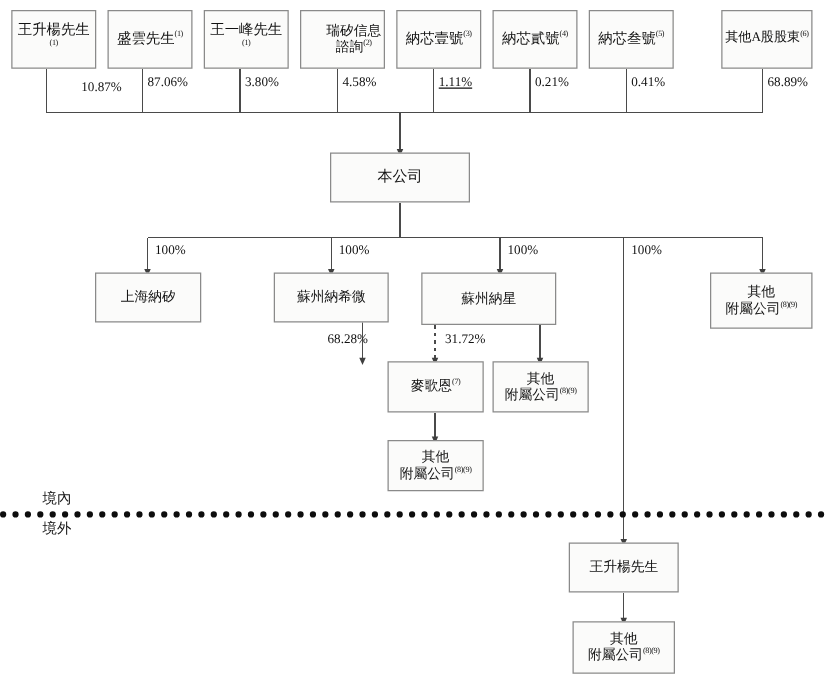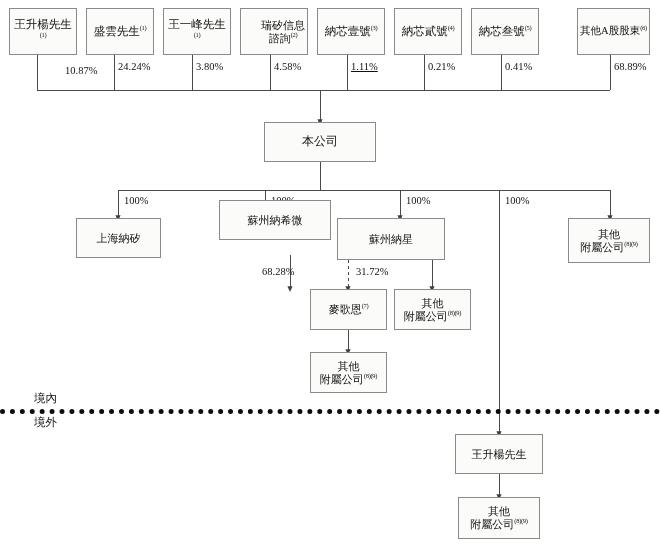--- a/index.html
+++ b/index.html
@@ -111,41 +111,41 @@
     <span class="txt"><span>納芯貳號</span><sup>(4)</sup></span>
   </div>
   <div class="node top" style="left:471px;top:8px;width:68px;height:47px;">
     <span class="txt"><span>納芯叁號</span><sup>(5)</sup></span>
   </div>
   <div class="node top" style="left:577px;top:8px;width:73px;height:47px;font-size:10.5px;">
     <span class="txt"><span>其他A股股東</span><sup>(6)</sup></span>
   </div>
 
   <div class="pct" style="left:41px;top:65px;margin-left:24px;">10.87%</div>
-  <div class="pct" style="left:118px;top:61px;">24.24%</div>
+  <div class="pct" style="left:118px;top:61px;">87.06%</div>
   <div class="pct" style="left:196px;top:61px;">3.80%</div>
   <div class="pct" style="left:274px;top:61px;text-align:right;">4.58%</div>
   <div class="pct" style="left:351px;top:61px;text-decoration:underline;">1.11%</div>
   <div class="pct" style="left:428px;top:61px;">0.21%</div>
   <div class="pct" style="left:505px;top:61px;">0.41%</div>
   <div class="pct" style="left:614px;top:61px;">68.89%</div>
 
   <div class="node mid" style="left:264px;top:122px;width:112px;height:40px;">
     <span class="txt">本公司</span>
   </div>
 
   <div class="pct" style="left:124px;top:195px;">100%</div>
   <div class="pct" style="left:271px;top:195px;">100%</div>
   <div class="pct" style="left:406px;top:195px;">100%</div>
   <div class="pct" style="left:505px;top:195px;">100%</div>
 
   <div class="node sm" style="left:76px;top:218px;width:85px;height:40px;">
     <span class="txt">上海納矽</span>
   </div>
-  <div class="node sm" style="left:219px;top:200px;width:112px;height:40px;font-family:Liberation Serif, serif;">
+  <div class="node sm" style="left:219px;top:218px;width:92px;height:40px;font-family:Liberation Serif, serif;">
     <span class="txt">蘇州納希微</span>
   </div>
   <div class="node sm" style="left:337px;top:218px;width:108px;height:42px;">
     <span class="txt">蘇州納星</span>
   </div>
   <div class="node two" style="left:568px;top:218px;width:82px;height:45px;">
     <span class="txt"><span style="white-space:pre-line;">其他
 附屬公司</span><sup>(8)(9)</sup></span>
   </div>
 

